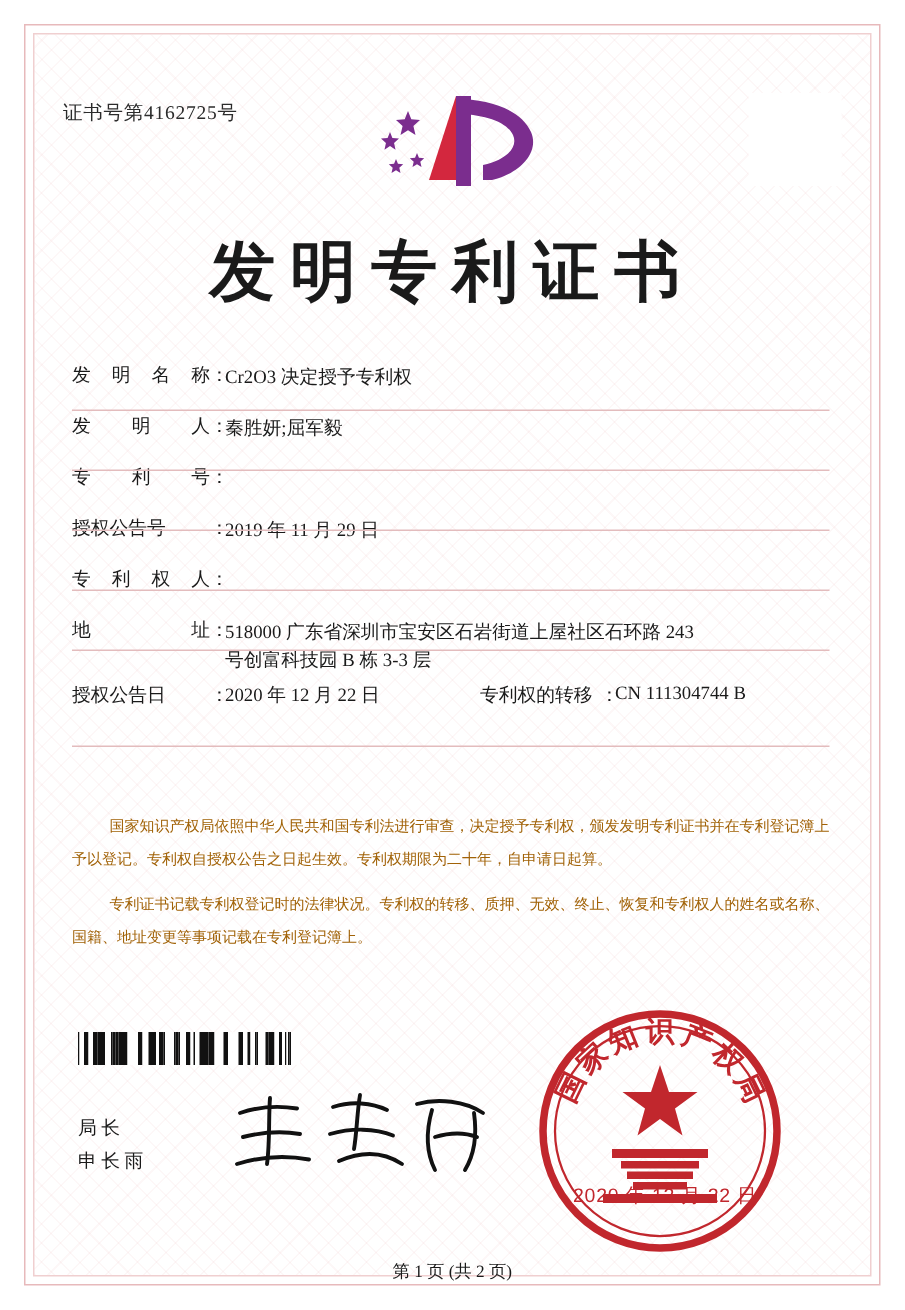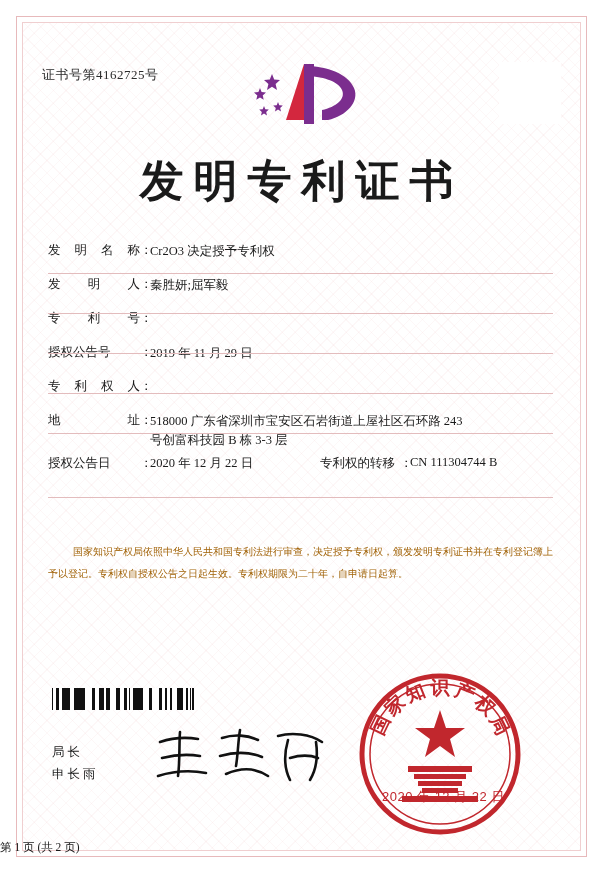--- a/index.html
+++ b/index.html
@@ -201,20 +201,21 @@
     left: 150px;
     top: 724px;
     width: 190px;
     height: 62px;
   }
 
   .footer {
     position: absolute;
     left: 0; right: 0;
     top: 840px;
+    text-align: center;
     font-size: 11.5px;
     color: #1a1a1a;
   }
 </style>
 </head>
 <body>
 
 <div class="page">
 
   <div class="border-outer"></div>
@@ -319,20 +320,21 @@
 
   <div class="fline" style="top:273px"></div>
   <div class="fline" style="top:313px"></div>
   <div class="fline" style="top:353px"></div>
   <div class="fline" style="top:393px"></div>
   <div class="fline" style="top:433px"></div>
   <div class="fline" style="top:497px"></div>
 
   <div class="paragraphs">
     <p>国家知识产权局依照中华人民共和国专利法进行审查，决定授予专利权，颁发发明专利证书并在专利登记簿上予以登记。专利权自授权公告之日起生效。专利权期限为二十年，自申请日起算。</p>
+    <p>专利证书记载专利权登记时的法律状况。专利权的转移、质押、无效、终止、恢复和专利权人的姓名或名称、国籍、地址变更等事项记载在专利登记簿上。</p>
   </div>
 
   <div class="barcode" id="barcode">
       <i style="width: 1px;"></i>
       <i style="width: 3px; background: rgb(255, 255, 255);"></i>
       <i style="width: 3px;"></i>
       <i style="width: 3px; background: rgb(255, 255, 255);"></i>
       <i style="width: 3px;"></i>
       <i style="width: 3px;"></i>
       <i style="width: 2px;"></i>

